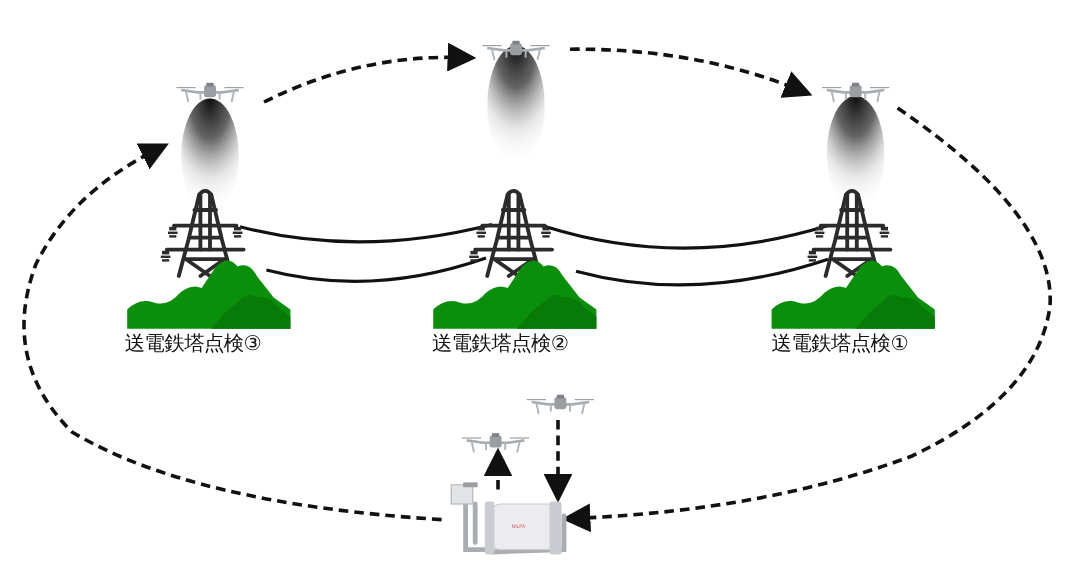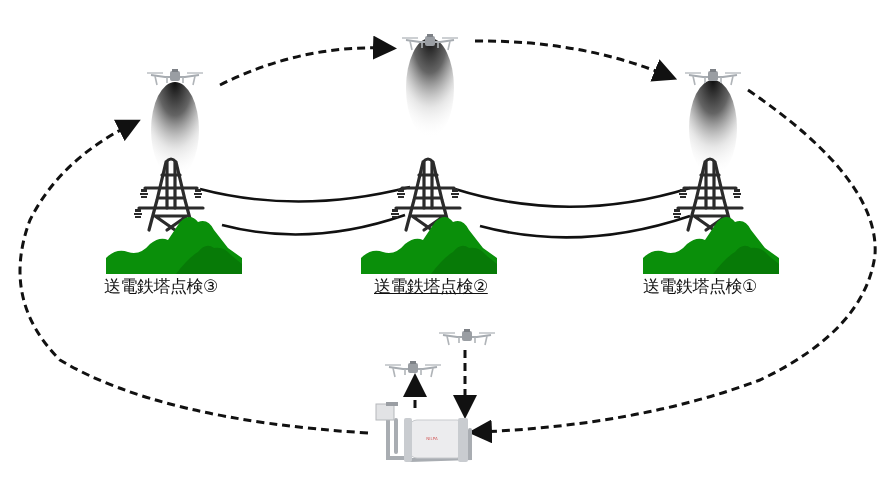--- a/index.html
+++ b/index.html
@@ -113,14 +113,14 @@
     <rect x="376" y="404" width="18" height="16" fill="#e2e3e5" stroke="#b5b8bb"></rect>
     <rect x="386" y="402" width="12" height="4" fill="#9a9ea3"></rect>
     <rect x="409" y="420" width="56" height="38" rx="8" fill="#ececee" stroke="#c8cacd"></rect>
     <rect x="458" y="418" width="10" height="44" rx="2" fill="#c9ccd0"></rect>
     <rect x="404" y="418" width="8" height="44" rx="2" fill="#c9ccd0"></rect>
     <text x="432" y="440" font-size="4" fill="#d25a5a" font-family="DejaVu Sans, sans-serif" text-anchor="middle">NILPA</text>
   </g>
 </svg>
 
 <div class="label" style="left:104px; top:275px;">送電鉄塔点検③</div>
-<div class="label" style="left:374px; top:275px;text-decoration:underline;">送電鉄塔点検②</div>
+<div class="label" style="left:360px; top:275px;">送電鉄塔点検②</div>
 <div class="label" style="left:643px; top:275px;">送電鉄塔点検①</div>
 
 </body></html>

